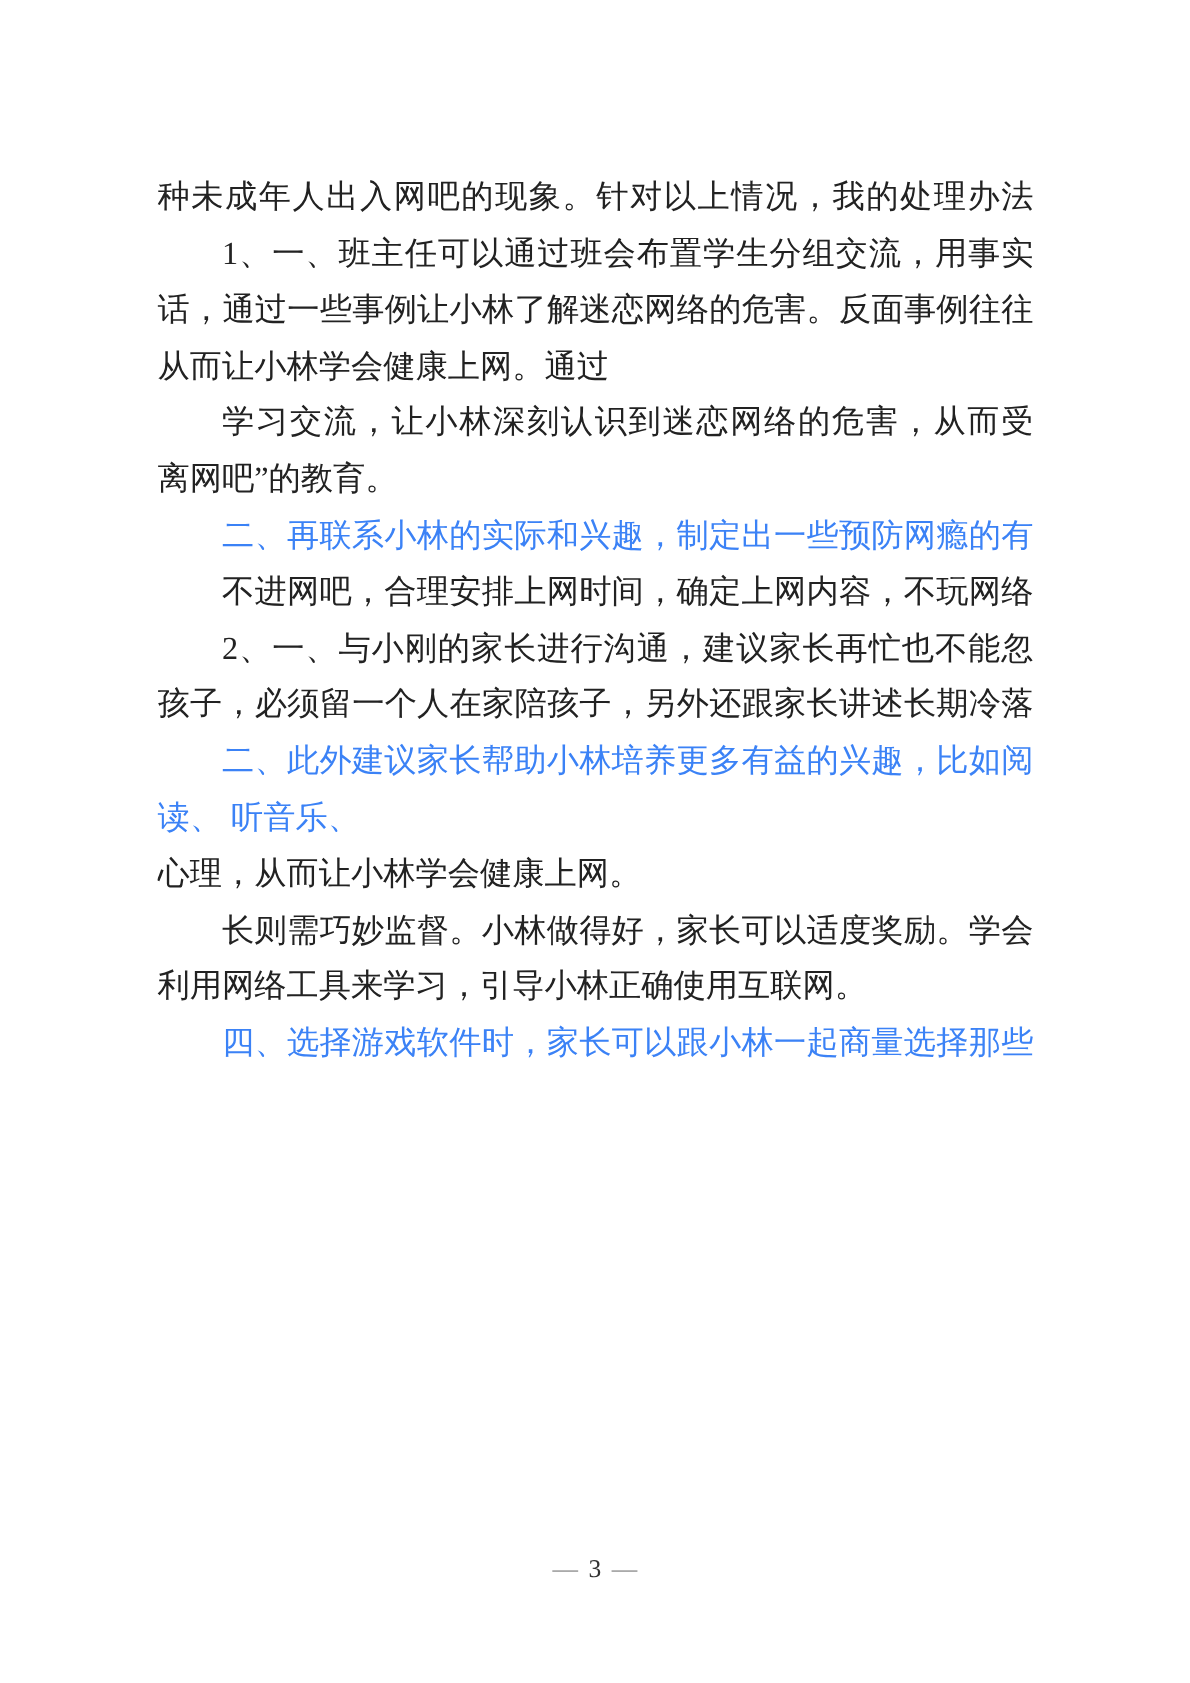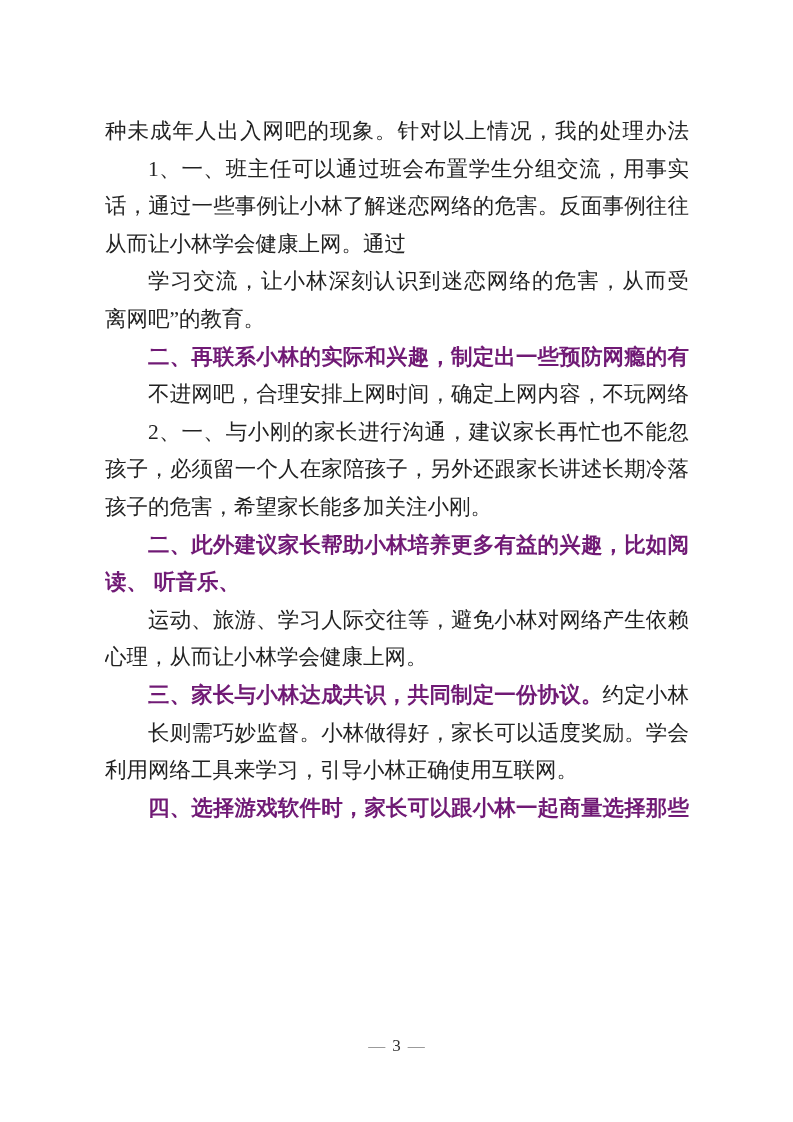--- a/index.html
+++ b/index.html
@@ -37,22 +37,22 @@
   .line.indent {
     text-indent: 2em;
   }
   .seg-reg {
     font-family: "Liberation Serif", "DejaVu Serif", serif;
     font-weight: 400;
     color: #222222;
   }
   .seg-bold {
     font-family: "Liberation Sans", "DejaVu Sans", sans-serif;
-    font-weight: 700;
-    color: #701a75;
+    font-weight: 400;
+    color: #3b82f6;
   }
   .footer {
     position: absolute;
     left: 0;
     top: 1034px;
     width: 100%;
     text-align: center;
     font-size: 17px;
     line-height: 24px;
     font-family: "Liberation Serif", "DejaVu Serif", serif;
@@ -75,26 +75,23 @@
       <div class="line fill"><span class="seg-reg">种未成年人出入网吧的现象。针对以上情况，我的处理办法是。</span></div>
       <div class="line indent fill"><span class="seg-reg">1、一、班主任可以通过班会布置学生分组交流，用事实说</span></div>
       <div class="line fill"><span class="seg-reg">话，通过一些事例让小林了解迷恋网络的危害。反面事例往往</span></div>
       <div class="line"><span class="seg-reg">从而让小林学会健康上网。通过</span></div>
       <div class="line indent fill"><span class="seg-reg">学习交流，让小林深刻认识到迷恋网络的危害，从而受到“远</span></div>
       <div class="line"><span class="seg-reg">离网吧”的教育。</span></div>
       <div class="line indent fill"><span class="seg-bold">二、再联系小林的实际和兴趣，制定出一些预防网瘾的有</span></div>
       <div class="line indent fill"><span class="seg-reg">不进网吧，合理安排上网时间，确定上网内容，不玩网络</span></div>
       <div class="line indent fill"><span class="seg-reg">2、一、与小刚的家长进行沟通，建议家长再忙也不能忽略</span></div>
       <div class="line fill"><span class="seg-reg">孩子，必须留一个人在家陪孩子，另外还跟家长讲述长期冷落</span></div>
-      <div class="line"><span class="seg-reg">孩子的危害，希望家长能多加关注小刚。</span></div>
       <div class="line indent fill"><span class="seg-bold">二、此外建议家长帮助小林培养更多有益的兴趣，比如阅</span></div>
       <div class="line"><span class="seg-bold">读、 听音乐、</span></div>
-      <div class="line indent fill"><span class="seg-reg">运动、旅游、学习人际交往等，避免小林对网络产生依赖</span></div>
       <div class="line"><span class="seg-reg">心理，从而让小林学会健康上网。</span></div>
-      <div class="line indent fill"><span class="seg-bold">三、家长与小林达成共识，共同制定一份协议。</span><span class="seg-reg">约定小林</span></div>
       <div class="line indent fill"><span class="seg-reg">长则需巧妙监督。小林做得好，家长可以适度奖励。学会</span></div>
       <div class="line"><span class="seg-reg">利用网络工具来学习，引导小林正确使用互联网。</span></div>
       <div class="line indent fill"><span class="seg-bold">四、选择游戏软件时，家长可以跟小林一起商量选择那些</span></div>
     </div>
 
   <div class="footer">
     <span class="dash">—</span><span class="pagenum">3</span><span class="dash">—</span>
   </div>
 
 </div>

